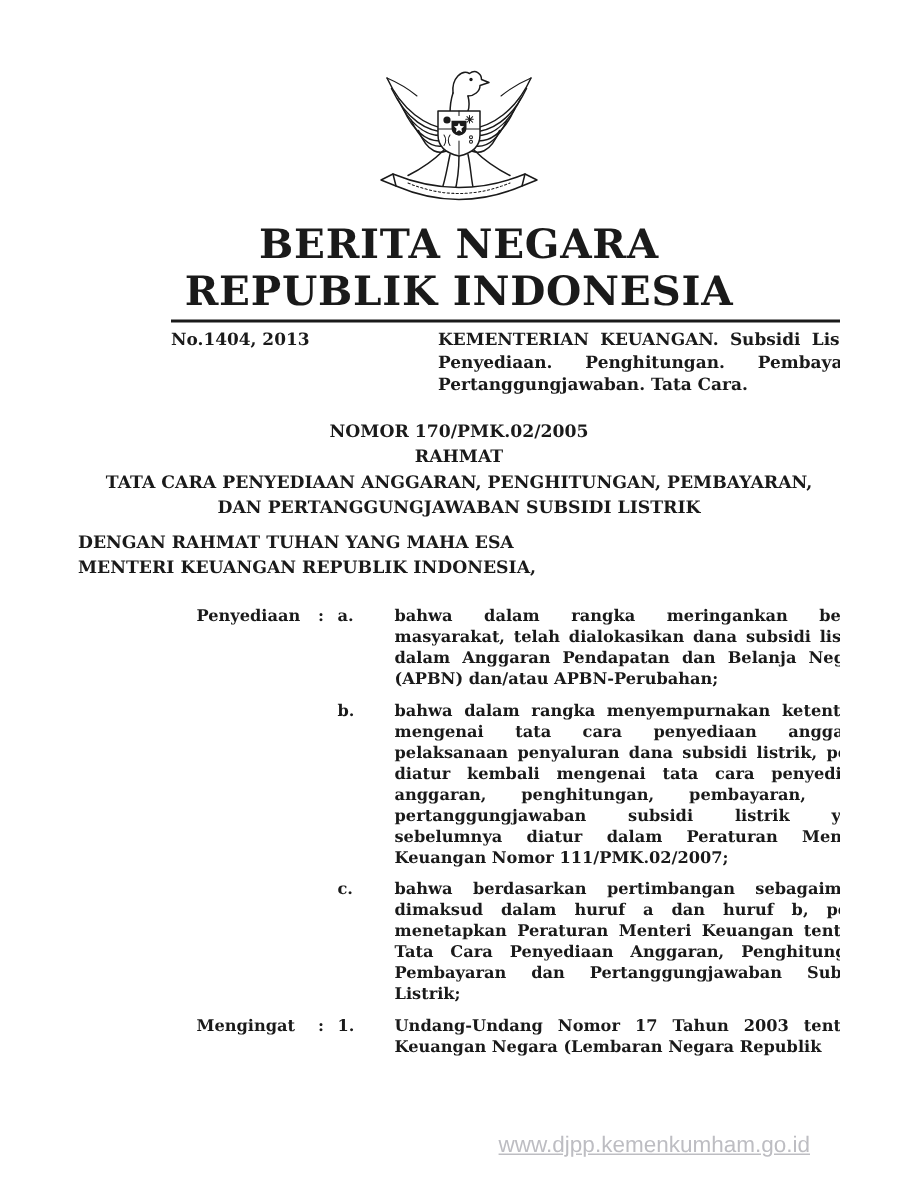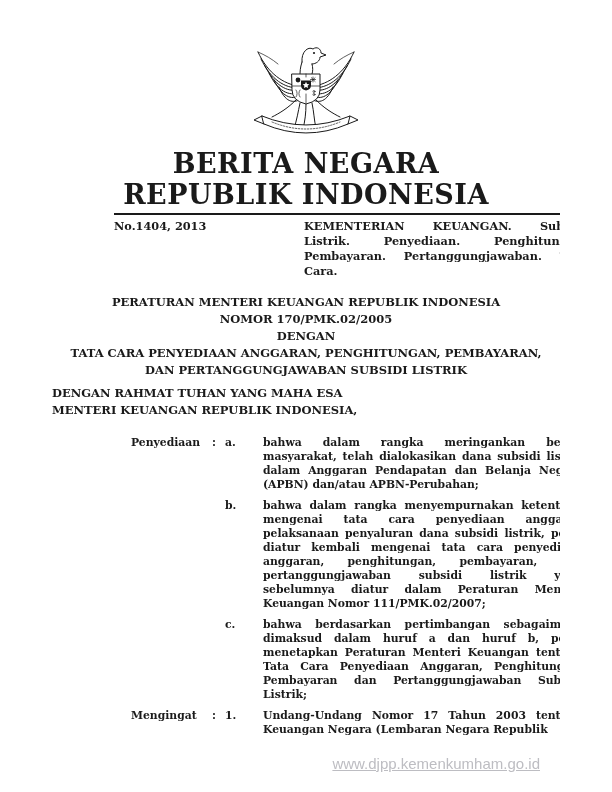--- a/index.html
+++ b/index.html
@@ -34,21 +34,21 @@
   .rule{
     margin:3px 0 0 62px;
     width:473px;height:2px;
     background:var(--text-color);
   }
   
   .masthead-row{
     display:flex;
     margin-left:62px;width:473px;
     padding-top:4px;
-    font-size:11.3px;line-height:15px;font-weight:bold;gap:12px;
+    font-size:11.3px;line-height:15px;font-weight:bold;
   }
   .issue{width:178px;}
   .abstract{flex:1;text-align:justify;text-align-last:left;}
   
   .headings{
     margin-top:15px;
     text-align:center;
     font-weight:bold;
     font-size:11.5px;line-height:17px;
   }
@@ -154,23 +154,22 @@
   </div>
 
   <div class="rule"></div>
 
   <div class="masthead-row">
     <div class="issue">No.1404, 2013</div>
     <div class="abstract">KEMENTERIAN KEUANGAN. Subsidi Listrik. Penyediaan. Penghitungan. Pembayaran. Pertanggungjawaban. Tata Cara.</div>
   </div>
 
   <div class="headings">
-    <div>PERATURAN MENTERI KEUANGAN REPUBLIK INDONESIA</div>
     <div>NOMOR 170/PMK.02/2005</div>
-    <div>DENGAN</div>
+    <div>RAHMAT</div>
     <div>TATA CARA PENYEDIAAN ANGGARAN, PENGHITUNGAN, PEMBAYARAN,</div>
     <div>DAN PERTANGGUNGJAWABAN SUBSIDI LISTRIK</div>
   </div>
 
   <div class="invocation">
     <div>DENGAN RAHMAT TUHAN YANG MAHA ESA</div>
     <div>MENTERI KEUANGAN REPUBLIK INDONESIA,</div>
   </div>
 
   <div class="body">

